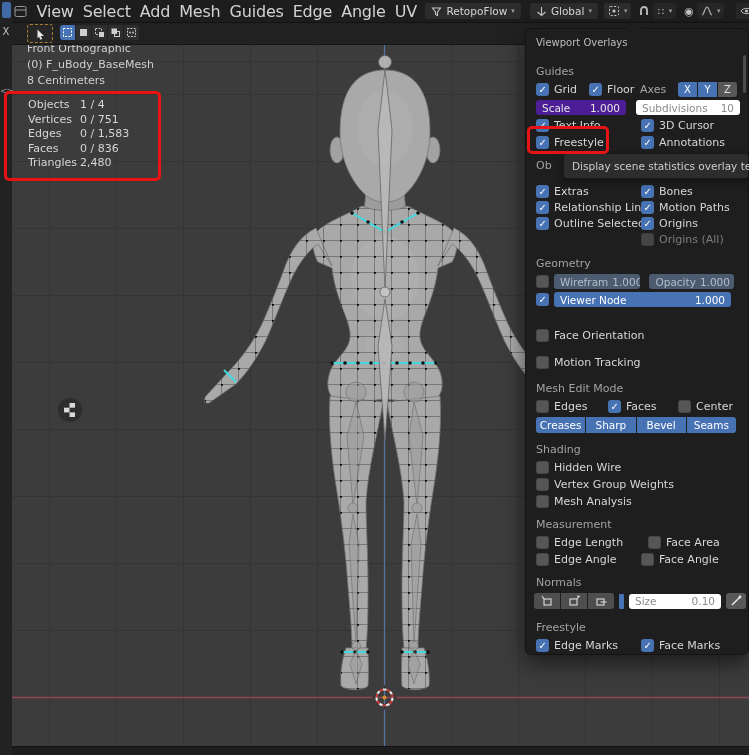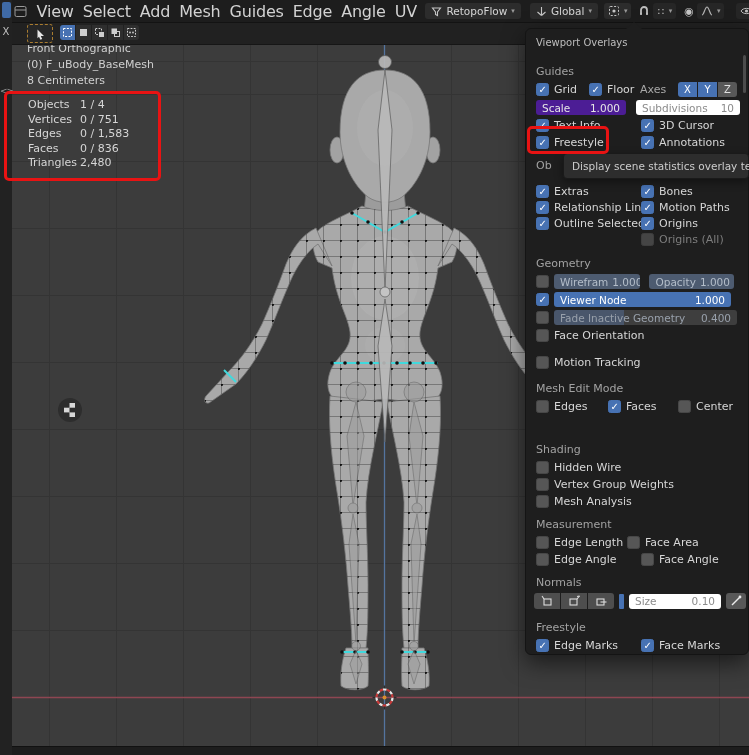--- a/index.html
+++ b/index.html
@@ -505,27 +505,20 @@
         <span class="sv">1.000</span>
     </span>
   </div>
   <div class="prow" style="left:10px;top:263px">
     <span class="cb on"></span>
     <span class="slider bright" style="width:177px">
       <span>Viewer Node</span>
         <span class="sv">1.000</span>
     </span>
   </div>
-  <div class="prow" style="left:10px;top:281px">
-    <span class="cb"></span>
-    <span class="slider fade" style="width:183px">
-      <span>Fade Inactive Geometry</span>
-        <span class="sv">0.400</span>
-    </span>
-  </div>
   <div class="prow" style="left:10px;top:299px">
     <span class="cb"></span>
       <span class="lbl">Face Orientation</span>
   </div>
   <div class="prow" style="left:10px;top:326px">
     <span class="cb"></span>
       <span class="lbl">Motion Tracking</span>
   </div>
 
   <div class="heading" style="top:353px">Mesh Edit Mode</div>
@@ -534,41 +527,47 @@
       <span class="lbl">Edges</span>
   </div>
   <div class="prow" style="left:82px;top:370px">
     <span class="cb on"></span>
       <span class="lbl">Faces</span>
   </div>
   <div class="prow" style="left:152px;top:370px">
     <span class="cb"></span>
       <span class="lbl">Center</span>
   </div>
+  <div class="prow memgrp" style="left:10px;top:388px">
+    <span class="membtn">Creases</span>
+    <span class="membtn">Sharp</span>
+    <span class="membtn">Bevel</span>
+    <span class="membtn">Seams</span>
+  </div>
 
   <div class="heading" style="top:414px">Shading</div>
   <div class="prow" style="left:10px;top:431px">
     <span class="cb"></span>
       <span class="lbl">Hidden Wire</span>
   </div>
   <div class="prow" style="left:10px;top:448px">
     <span class="cb"></span>
       <span class="lbl">Vertex Group Weights</span>
   </div>
   <div class="prow" style="left:10px;top:465px">
     <span class="cb"></span>
       <span class="lbl">Mesh Analysis</span>
   </div>
 
   <div class="heading" style="top:489px">Measurement</div>
   <div class="prow" style="left:10px;top:506px">
     <span class="cb"></span>
       <span class="lbl">Edge Length</span>
   </div>
-  <div class="prow" style="left:101px;top:506px">
+  <div class="prow" style="left:122px;top:506px">
     <span class="cb"></span>
       <span class="lbl">Face Area</span>
   </div>
   <div class="prow" style="left:10px;top:523px">
     <span class="cb"></span>
       <span class="lbl">Edge Angle</span>
   </div>
   <div class="prow" style="left:115px;top:523px">
     <span class="cb"></span>
       <span class="lbl">Face Angle</span>

